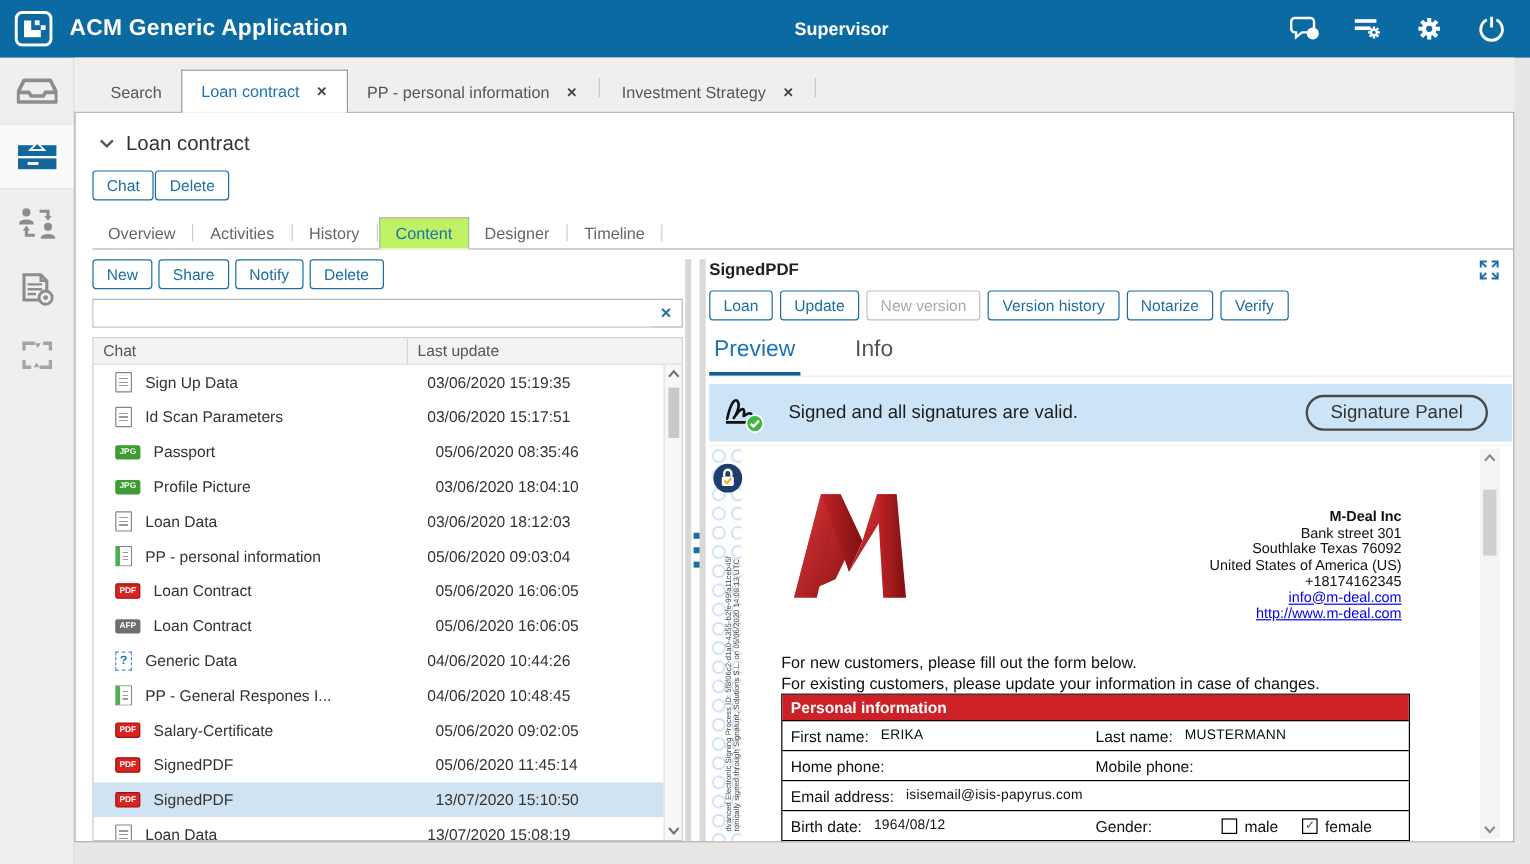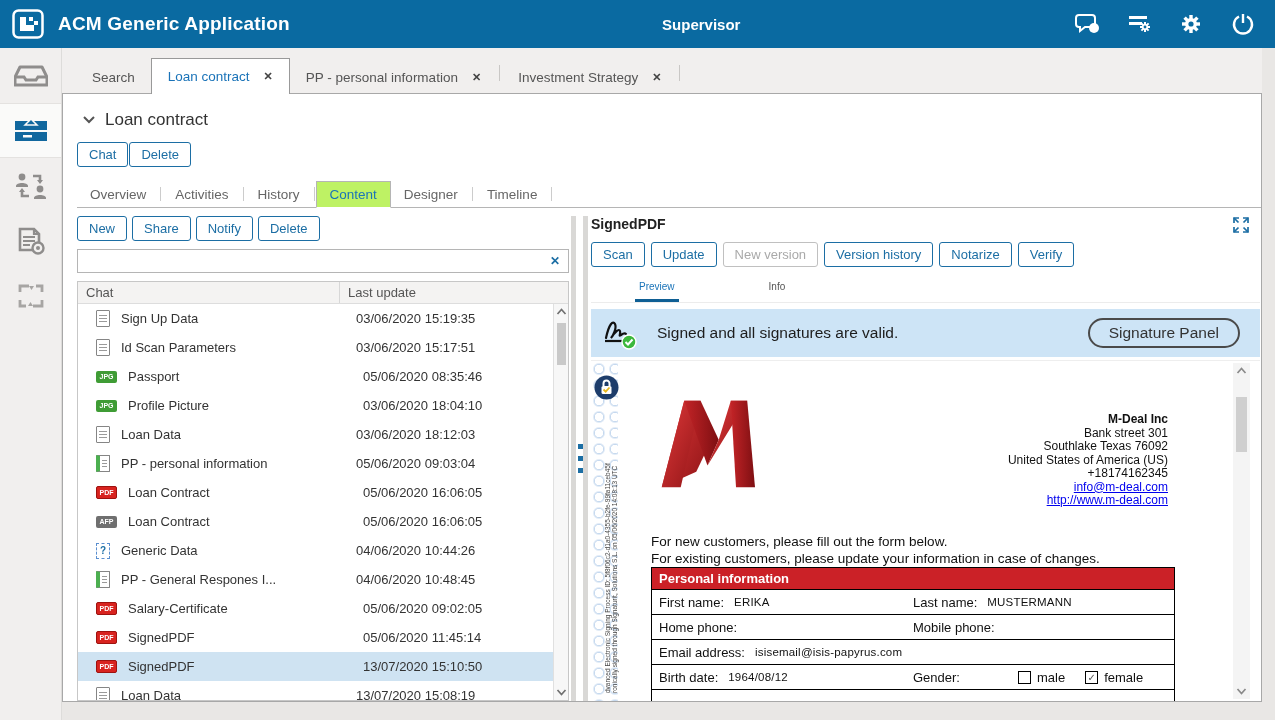--- a/index.html
+++ b/index.html
@@ -81,21 +81,21 @@
   .grip { display:flex; flex-direction:column; gap:7px; z-index:1; }
   .grip span { width:5px; height:5px; background:#1c6ea4; }
 
   
   .right-pane { flex:1; display:flex; flex-direction:column; min-width:0; padding-right:1px; }
   .pv-head { display:flex; align-items:flex-start; }
   .pv-title { font-size:14px; font-weight:bold; color:#222; }
   .expand { margin-left:auto; margin-right:10px; width:18px; height:18px; cursor:pointer; }
   .pv-buttons { display:flex; gap:6px; margin:8px 0; }
   .pv-tabs { display:flex; gap:0; border-bottom:1px solid #ececec; margin-bottom:6px; }
-  .pv-tab { padding:6px 4px 7px 4px; margin-right:42px; font-size:10px; color:#555; cursor:pointer;margin-left:44px; }
+  .pv-tab { padding:6px 4px 7px 4px; margin-right:42px; font-size:19px; color:#555; cursor:pointer; }
   .pv-tab.active { color:#1a73b8; border-bottom:3px solid #0f5f94; }
 
   .banner { height:48px; background:#cde4f6; display:flex; align-items:center; flex:none; padding:0 20px 0 12px; margin-bottom:3px; }
   .sig-icon { width:36px; height:34px; flex:none; margin-right:18px; }
   .banner-msg { font-size:15.5px; color:#1d1d1d; }
   .sig-panel-btn { margin-left:auto; border:2.5px solid #4a4a4a; border-radius:18px; background:transparent; padding:4px 19px; font-size:15.5px; color:#333; cursor:pointer; font-family:inherit; }
 
   .viewer { flex:1; position:relative; background:#fff; min-height:0; overflow:hidden; border-top:1px solid #eee; }
   .sign-strip { position:absolute; left:0; top:0; bottom:0; width:27px;
      background-image:radial-gradient(circle at 8px 8px, rgba(150,185,225,0) 4px, rgba(150,185,225,.55) 4.5px, rgba(150,185,225,0) 6.5px);
@@ -447,21 +447,21 @@
                     <path d="M7 16 H2 v-5"></path>
                     <path d="M2 16 l4.5 -4.5"></path>
                     <path d="M2 7 V2 h5"></path>
                     <path d="M2 2 l4.5 4.5"></path>
                     <path d="M16 11 v5 h-5"></path>
                     <path d="M16 16 l-4.5 -4.5"></path>
                   </g>
                 </svg>
             </div>
             <div class="pv-buttons">
-              <button class="btn">Scan</button>
+              <button class="btn">Loan</button>
               <button class="btn">Update</button>
               <button class="btn disabled">New version</button>
               <button class="btn">Version history</button>
               <button class="btn">Notarize</button>
               <button class="btn">Verify</button>
             </div>
             <div class="pv-tabs">
               <div class="pv-tab active">Preview</div>
               <div class="pv-tab">Info</div>
             </div>

